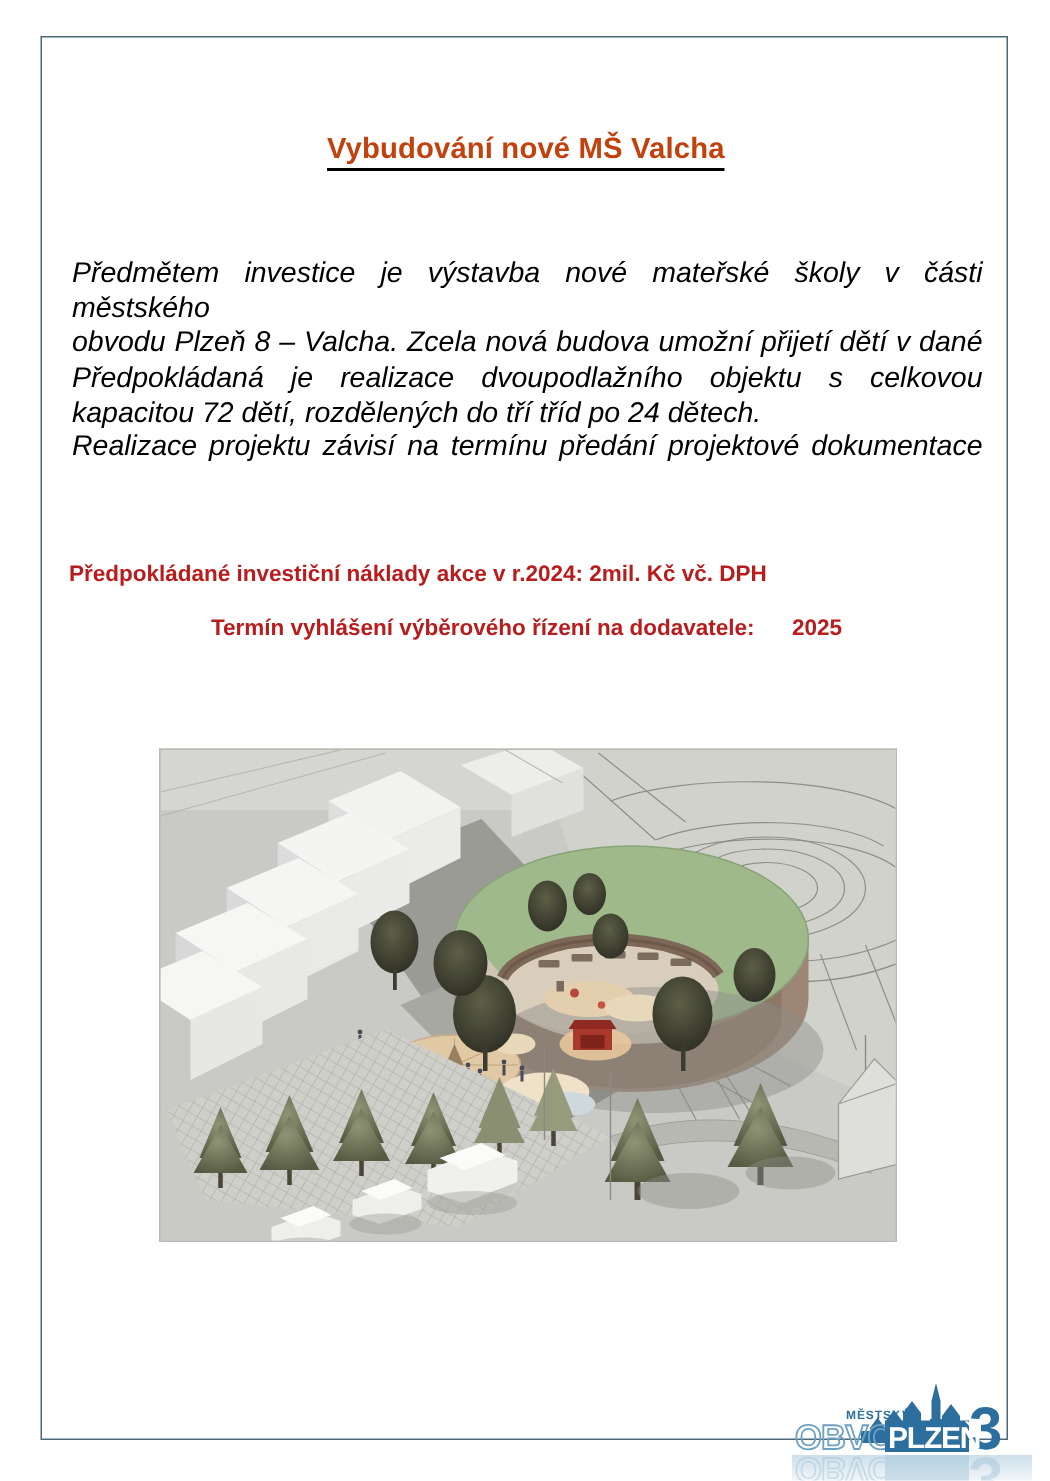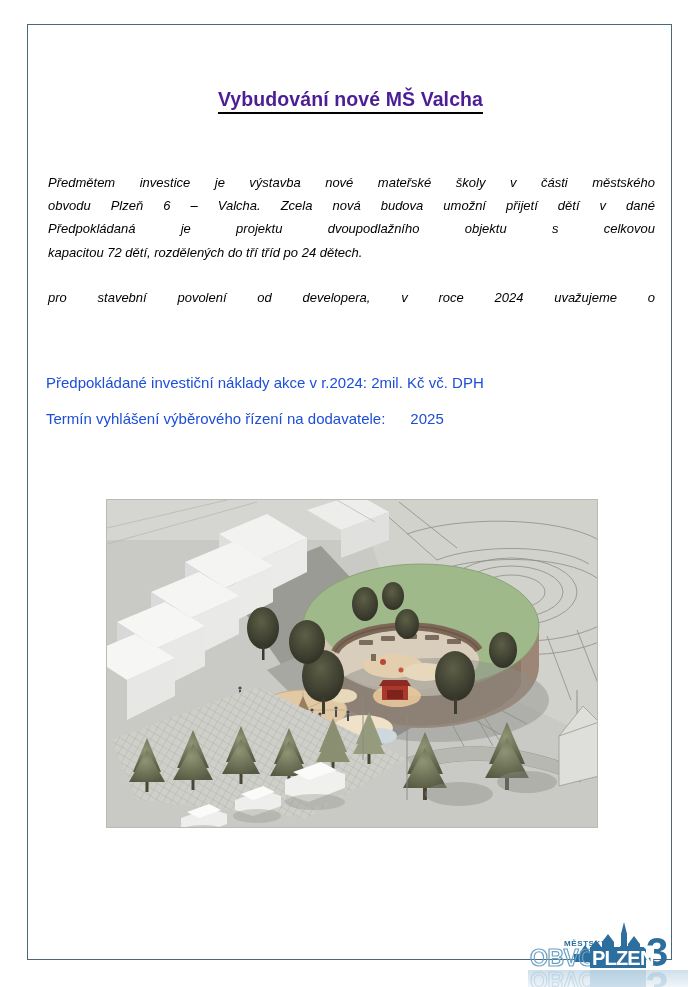--- a/index.html
+++ b/index.html
@@ -37,59 +37,59 @@
   }
 
   #page-title {
     position: absolute;
     left: 0;
     top: 63px;
     width: 645px;
     text-align: center;
     font-size: 19.5px;
     font-weight: bold;
-    color: #4c1d95;
+    color: #c2410c;
     letter-spacing: 0.1px;
   }
   #page-title span.title-text {
     border-bottom: 2.2px solid #000000;
     padding-bottom: 2px;
   }
 
   .para-block {
     position: absolute;
     left: 20px;
     width: 607px;
     font-style: italic;
-    font-size: 13px;
+    font-size: 19px;
     line-height: 23.2px;
     color: #000000;
     text-align: justify;
   }
   #paragraph-1 { top: 146px; }
   #paragraph-2 { top: 261px; }
 
   .para-line { display: block; }
   .para-line.justified {
     text-align: justify;
     text-align-last: justify;
   }
   .para-line.last { text-align: center; text-align-last: left; }
 
   .bold-line {
     position: absolute;
     left: 18px;
     width: 610px;
     font-size: 15px;
-    font-weight: normal;
-    color: #1d4ed8;
+    font-weight: bold;
+    color: #b91c1c;
     white-space: pre;
   }
   #cost-line { top: 349px; }
-  #tender-line { top: 385px; }
+  #tender-line { top: 385px; text-align: center; }
 
   
   #render-figure {
     position: absolute;
     left: 78px;
     top: 474px;
     width: 492px;
     height: 329px;
     background: #c9c9c5;
     overflow: hidden;
@@ -111,27 +111,27 @@
 </head>
 <body>
 
 <div id="page-frame">
   <div id="doc-body">
 
     <div id="page-title"><span class="title-text">Vybudování nové MŠ Valcha</span></div>
 
     <div class="para-block" id="paragraph-1">
       <span class="para-line justified">Předmětem investice je výstavba nové mateřské školy v části městského</span>
-      <span class="para-line justified">obvodu Plzeň 6 – Valcha. Zcela nová budova umožní přijetí dětí v dané</span>
-      <span class="para-line justified">Předpokládaná je projektu dvoupodlažního objektu s celkovou</span>
+      <span class="para-line justified">obvodu Plzeň 8 – Valcha. Zcela nová budova umožní přijetí dětí v dané</span>
+      <span class="para-line justified">Předpokládaná je realizace dvoupodlažního objektu s celkovou</span>
       <span class="para-line last">kapacitou 72 dětí, rozdělených do tří tříd po 24 dětech.</span>
     </div>
 
     <div class="para-block" id="paragraph-2">
-      <span class="para-line justified">pro stavební povolení od developera, v roce 2024 uvažujeme o</span>
+      <span class="para-line justified">Realizace projektu závisí na termínu předání projektové dokumentace</span>
     </div>
 
     <div class="bold-line" id="cost-line">Předpokládané investiční náklady akce v r.2024: 2mil. Kč vč. DPH</div>
     <div class="bold-line" id="tender-line">Termín vyhlášení výběrového řízení na dodavatele:      2025</div>
 
     <div id="render-figure">
       <svg width="492" height="329" viewBox="0 0 492 329" xmlns="http://www.w3.org/2000/svg">
         <defs>
           <clipPath id="figclip">
               <rect x="0" y="0" width="492" height="329"></rect>

